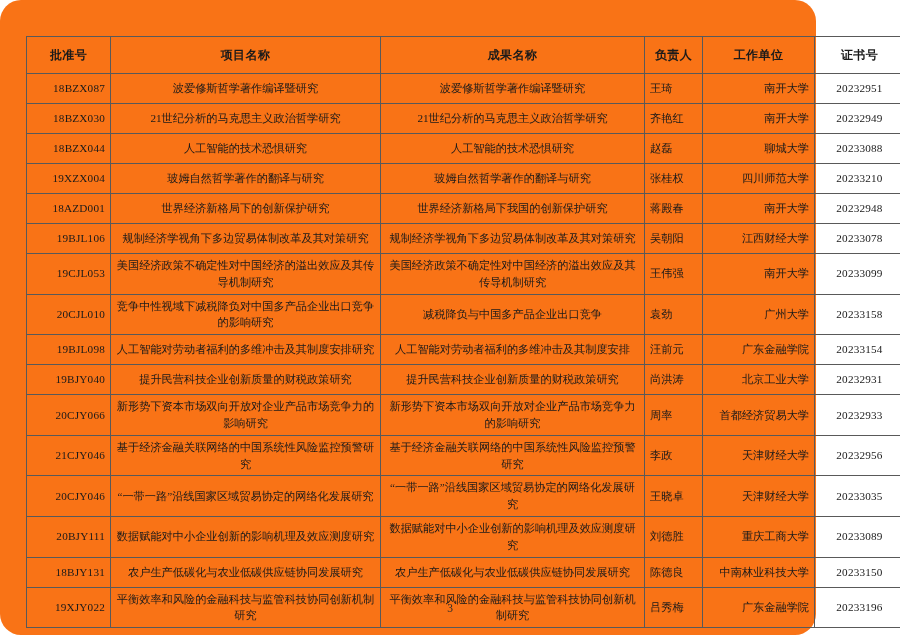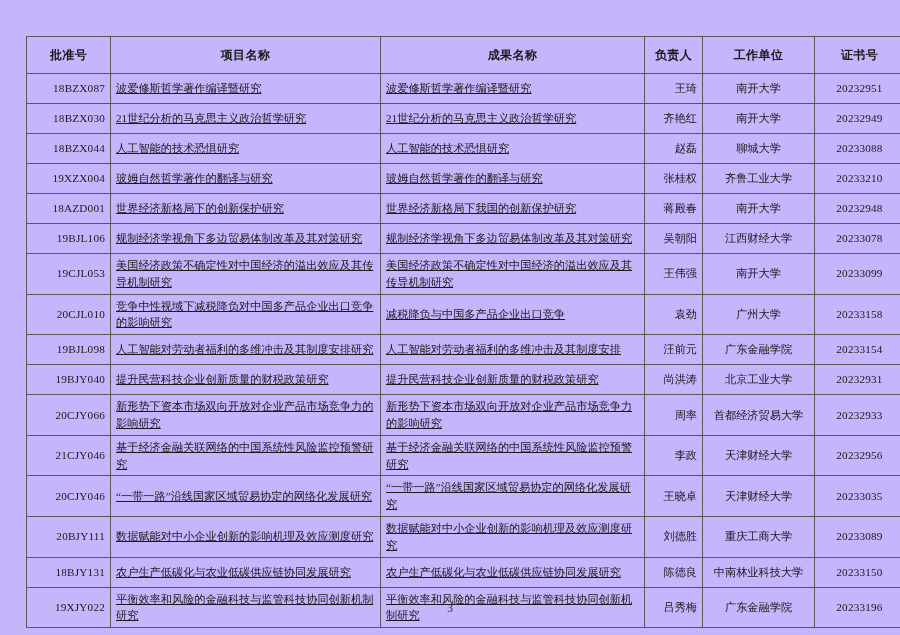--- a/index.html
+++ b/index.html
@@ -11,23 +11,24 @@
     width: 900px;
     height: 635px;
     font-family: "Liberation Serif", "DejaVu Serif", serif;
     color: #1a1a1a;
     position: relative;
     overflow: hidden;
   }
   .page {
     position: absolute;
     left: 0; top: 0;
-    width: 900px;
+    width: 816px;
     height: 635px;
-    background: #c4b5fd;
+    background: #f97316;
+    border-radius: 21px;
   }
   .table-wrap {
     position: absolute;
     left: 26px;
     top: 36px;
     width: 848px;
   }
   table.results {
     width: 848px;
     border-collapse: collapse;
@@ -63,31 +64,30 @@
   }
   td.col-approval {
     text-align: right;
     font-family: "Liberation Serif", "DejaVu Serif", serif;
     font-size: 10.6px;
     letter-spacing: 0.2px;
     white-space: nowrap;
   }
   td.col-project,
   td.col-result {
-    text-align: left;
+    text-align: center;
     padding-left: 6px;
     padding-right: 4px;
-    text-decoration: underline;
   }
   td.col-leader {
+    text-align: left;
+    white-space: nowrap;
+  }
+  td.col-org {
     text-align: right;
-    white-space: nowrap;
-  }
-  td.col-org {
-    text-align: center;
     padding-left: 6px;
     white-space: nowrap;
   }
   td.col-cert {
     text-align: center;
     font-size: 10.6px;
     letter-spacing: 0.2px;
     white-space: nowrap;
   }
   .page-number {
@@ -149,21 +149,21 @@
             <td class="col-result">人工智能的技术恐惧研究</td>
             <td class="col-leader">赵磊</td>
             <td class="col-org">聊城大学</td>
             <td class="col-cert">20233088</td>
           </tr>
           <tr>
             <td class="col-approval">19XZX004</td>
             <td class="col-project">玻姆自然哲学著作的翻译与研究</td>
             <td class="col-result">玻姆自然哲学著作的翻译与研究</td>
             <td class="col-leader">张桂权</td>
-            <td class="col-org">齐鲁工业大学</td>
+            <td class="col-org">四川师范大学</td>
             <td class="col-cert">20233210</td>
           </tr>
           <tr>
             <td class="col-approval">18AZD001</td>
             <td class="col-project">世界经济新格局下的创新保护研究</td>
             <td class="col-result">世界经济新格局下我国的创新保护研究</td>
             <td class="col-leader">蒋殿春</td>
             <td class="col-org">南开大学</td>
             <td class="col-cert">20232948</td>
           </tr>

